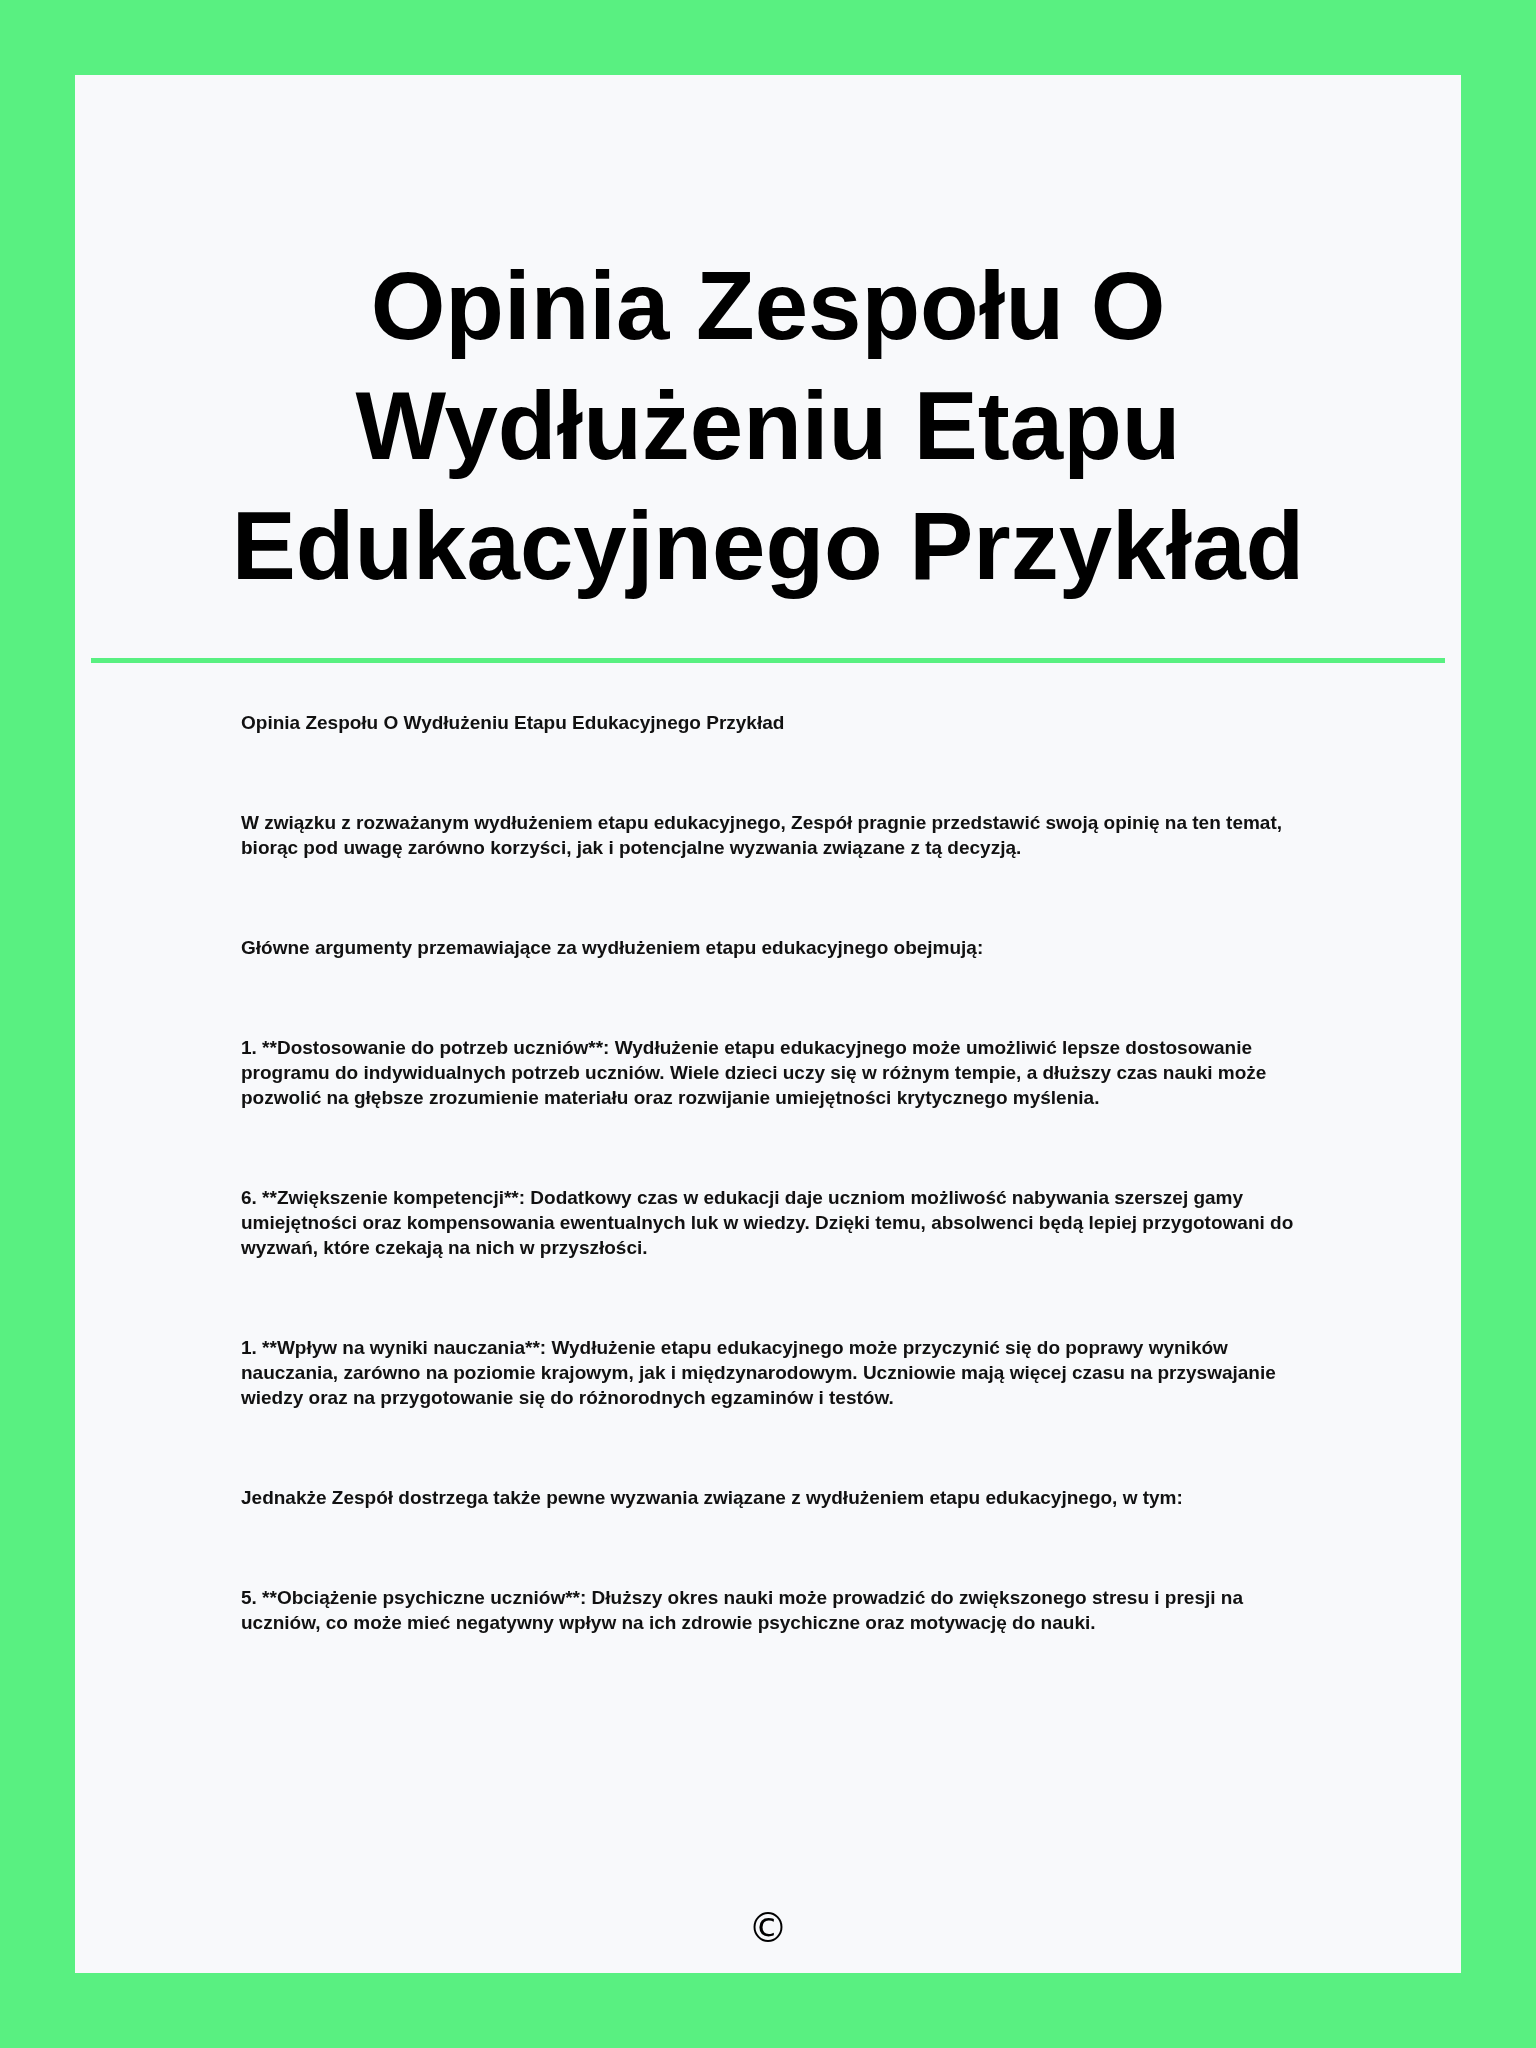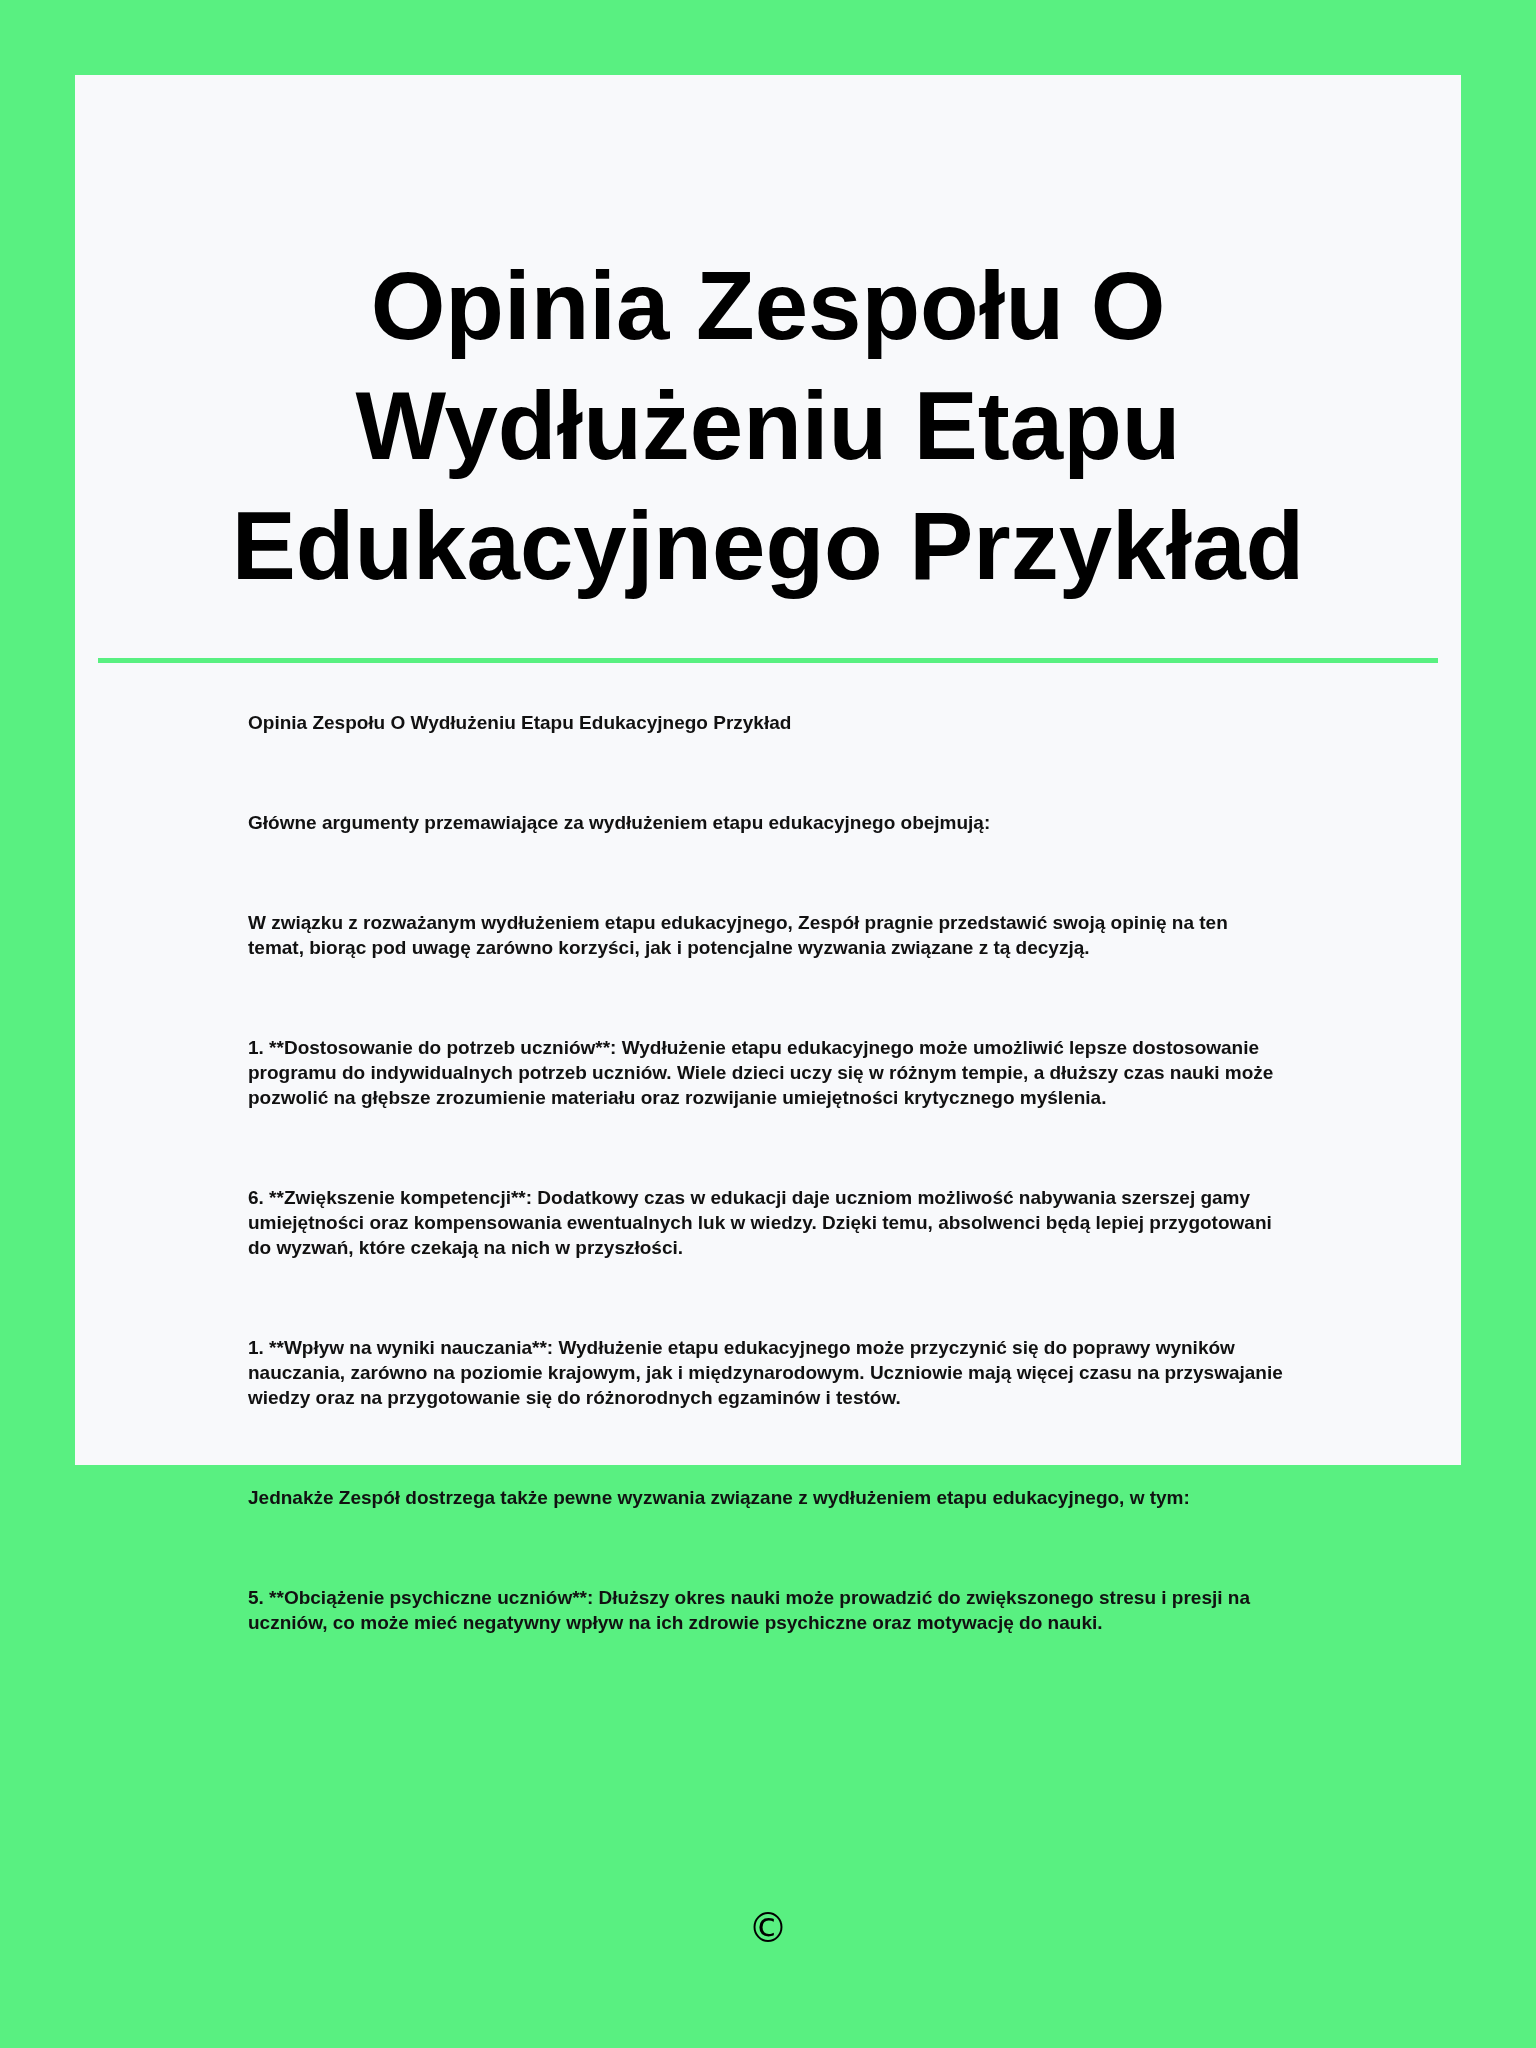--- a/index.html
+++ b/index.html
@@ -9,24 +9,24 @@
     body {
       width: 1536px;
       height: 2048px;
       background: #59f081;
       box-sizing: border-box;
       padding: 75px;
       overflow: hidden;
     }
     .page {
       width: 1386px;
-      height: 1390px;
+      height: 1898px;
       background: #f8f9fb;
       box-sizing: border-box;
-      padding: 0 23px;
+      padding: 0 16px;
       position: relative;
     }
     .title {
       margin: 0;
       padding-top: 171px;
       font-family: "Liberation Sans", sans-serif;
       font-weight: bold;
       font-size: 96px;
       line-height: 120px;
       color: #000;
@@ -64,22 +64,22 @@
     }
   </style>
 </head>
 <body>
 
 <div class="page">
   <h1 class="title">Opinia Zespołu O Wydłużeniu Etapu Edukacyjnego Przykład</h1>
   <div class="divider"></div>
   <div class="content">
     <p>Opinia Zespołu O Wydłużeniu Etapu Edukacyjnego Przykład</p>
+    <p>W związku z rozważanym wydłużeniem etapu edukacyjnego, Zespół pragnie przedstawić swoją opinię na ten temat, biorąc pod uwagę zarówno korzyści, jak i potencjalne wyzwania związane z tą decyzją.</p>
     <p>Główne argumenty przemawiające za wydłużeniem etapu edukacyjnego obejmują:</p>
-    <p>W związku z rozważanym wydłużeniem etapu edukacyjnego, Zespół pragnie przedstawić swoją opinię na ten temat, biorąc pod uwagę zarówno korzyści, jak i potencjalne wyzwania związane z tą decyzją.</p>
     <p>1. **Dostosowanie do potrzeb uczniów**: Wydłużenie etapu edukacyjnego może umożliwić lepsze dostosowanie programu do indywidualnych potrzeb uczniów. Wiele dzieci uczy się w różnym tempie, a dłuższy czas nauki może pozwolić na głębsze zrozumienie materiału oraz rozwijanie umiejętności krytycznego myślenia.</p>
     <p>6. **Zwiększenie kompetencji**: Dodatkowy czas w edukacji daje uczniom możliwość nabywania szerszej gamy umiejętności oraz kompensowania ewentualnych luk w wiedzy. Dzięki temu, absolwenci będą lepiej przygotowani do wyzwań, które czekają na nich w przyszłości.</p>
     <p>1. **Wpływ na wyniki nauczania**: Wydłużenie etapu edukacyjnego może przyczynić się do poprawy wyników nauczania, zarówno na poziomie krajowym, jak i międzynarodowym. Uczniowie mają więcej czasu na przyswajanie wiedzy oraz na przygotowanie się do różnorodnych egzaminów i testów.</p>
     <p>Jednakże Zespół dostrzega także pewne wyzwania związane z wydłużeniem etapu edukacyjnego, w tym:</p>
     <p>5. **Obciążenie psychiczne uczniów**: Dłuższy okres nauki może prowadzić do zwiększonego stresu i presji na uczniów, co może mieć negatywny wpływ na ich zdrowie psychiczne oraz motywację do nauki.</p>
   </div>
   <div class="copyright">©</div>
 </div>
 
 </body></html>

